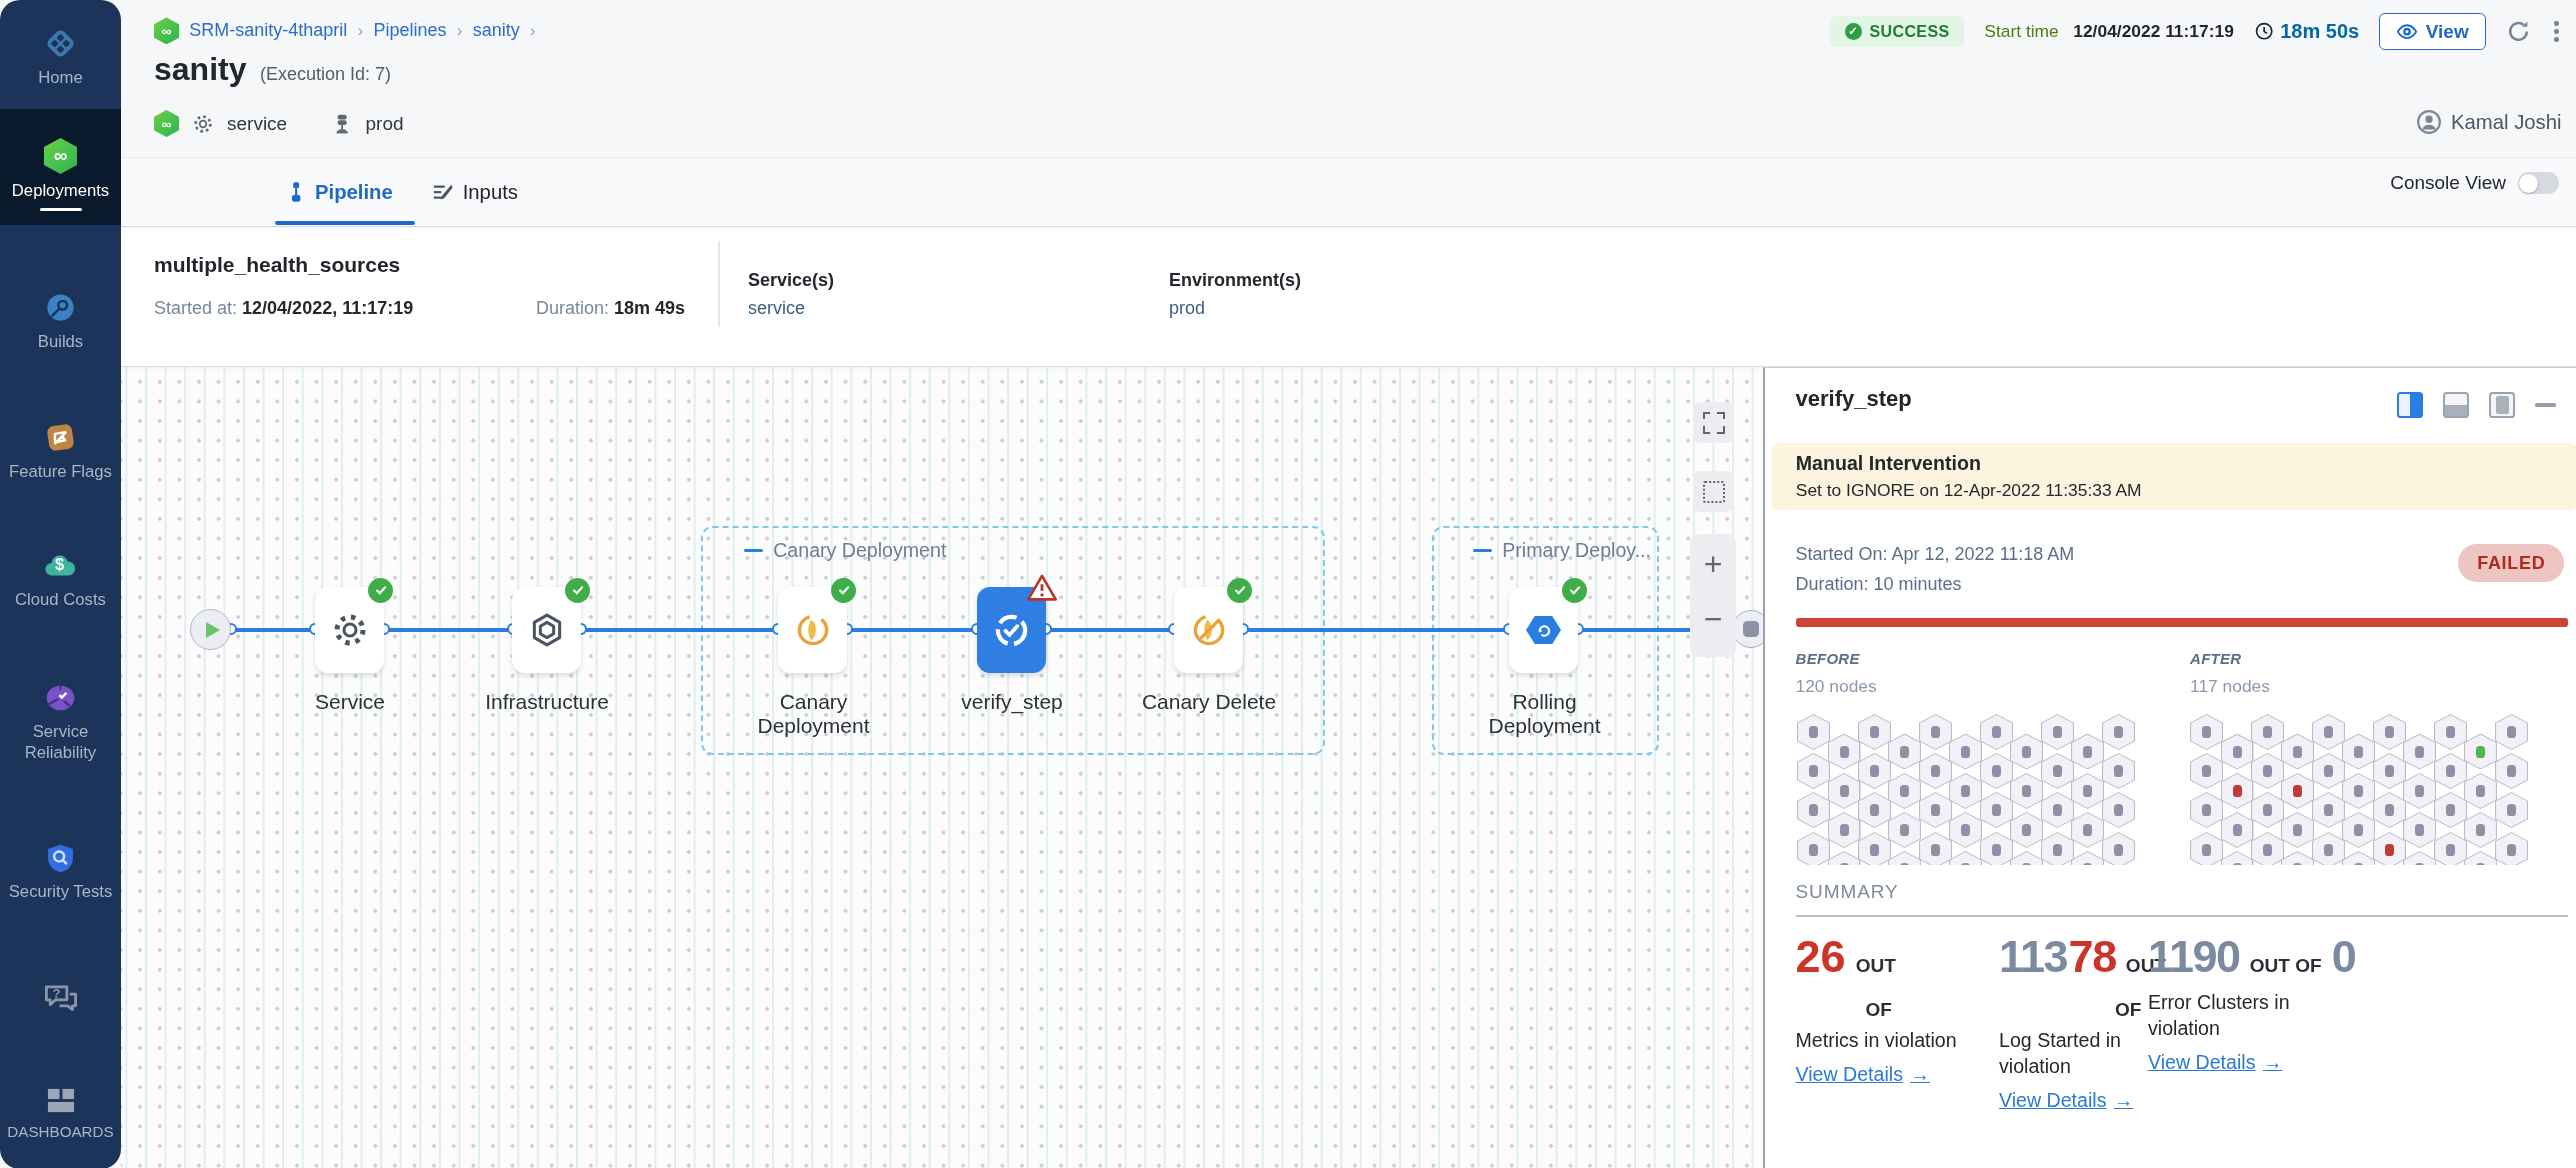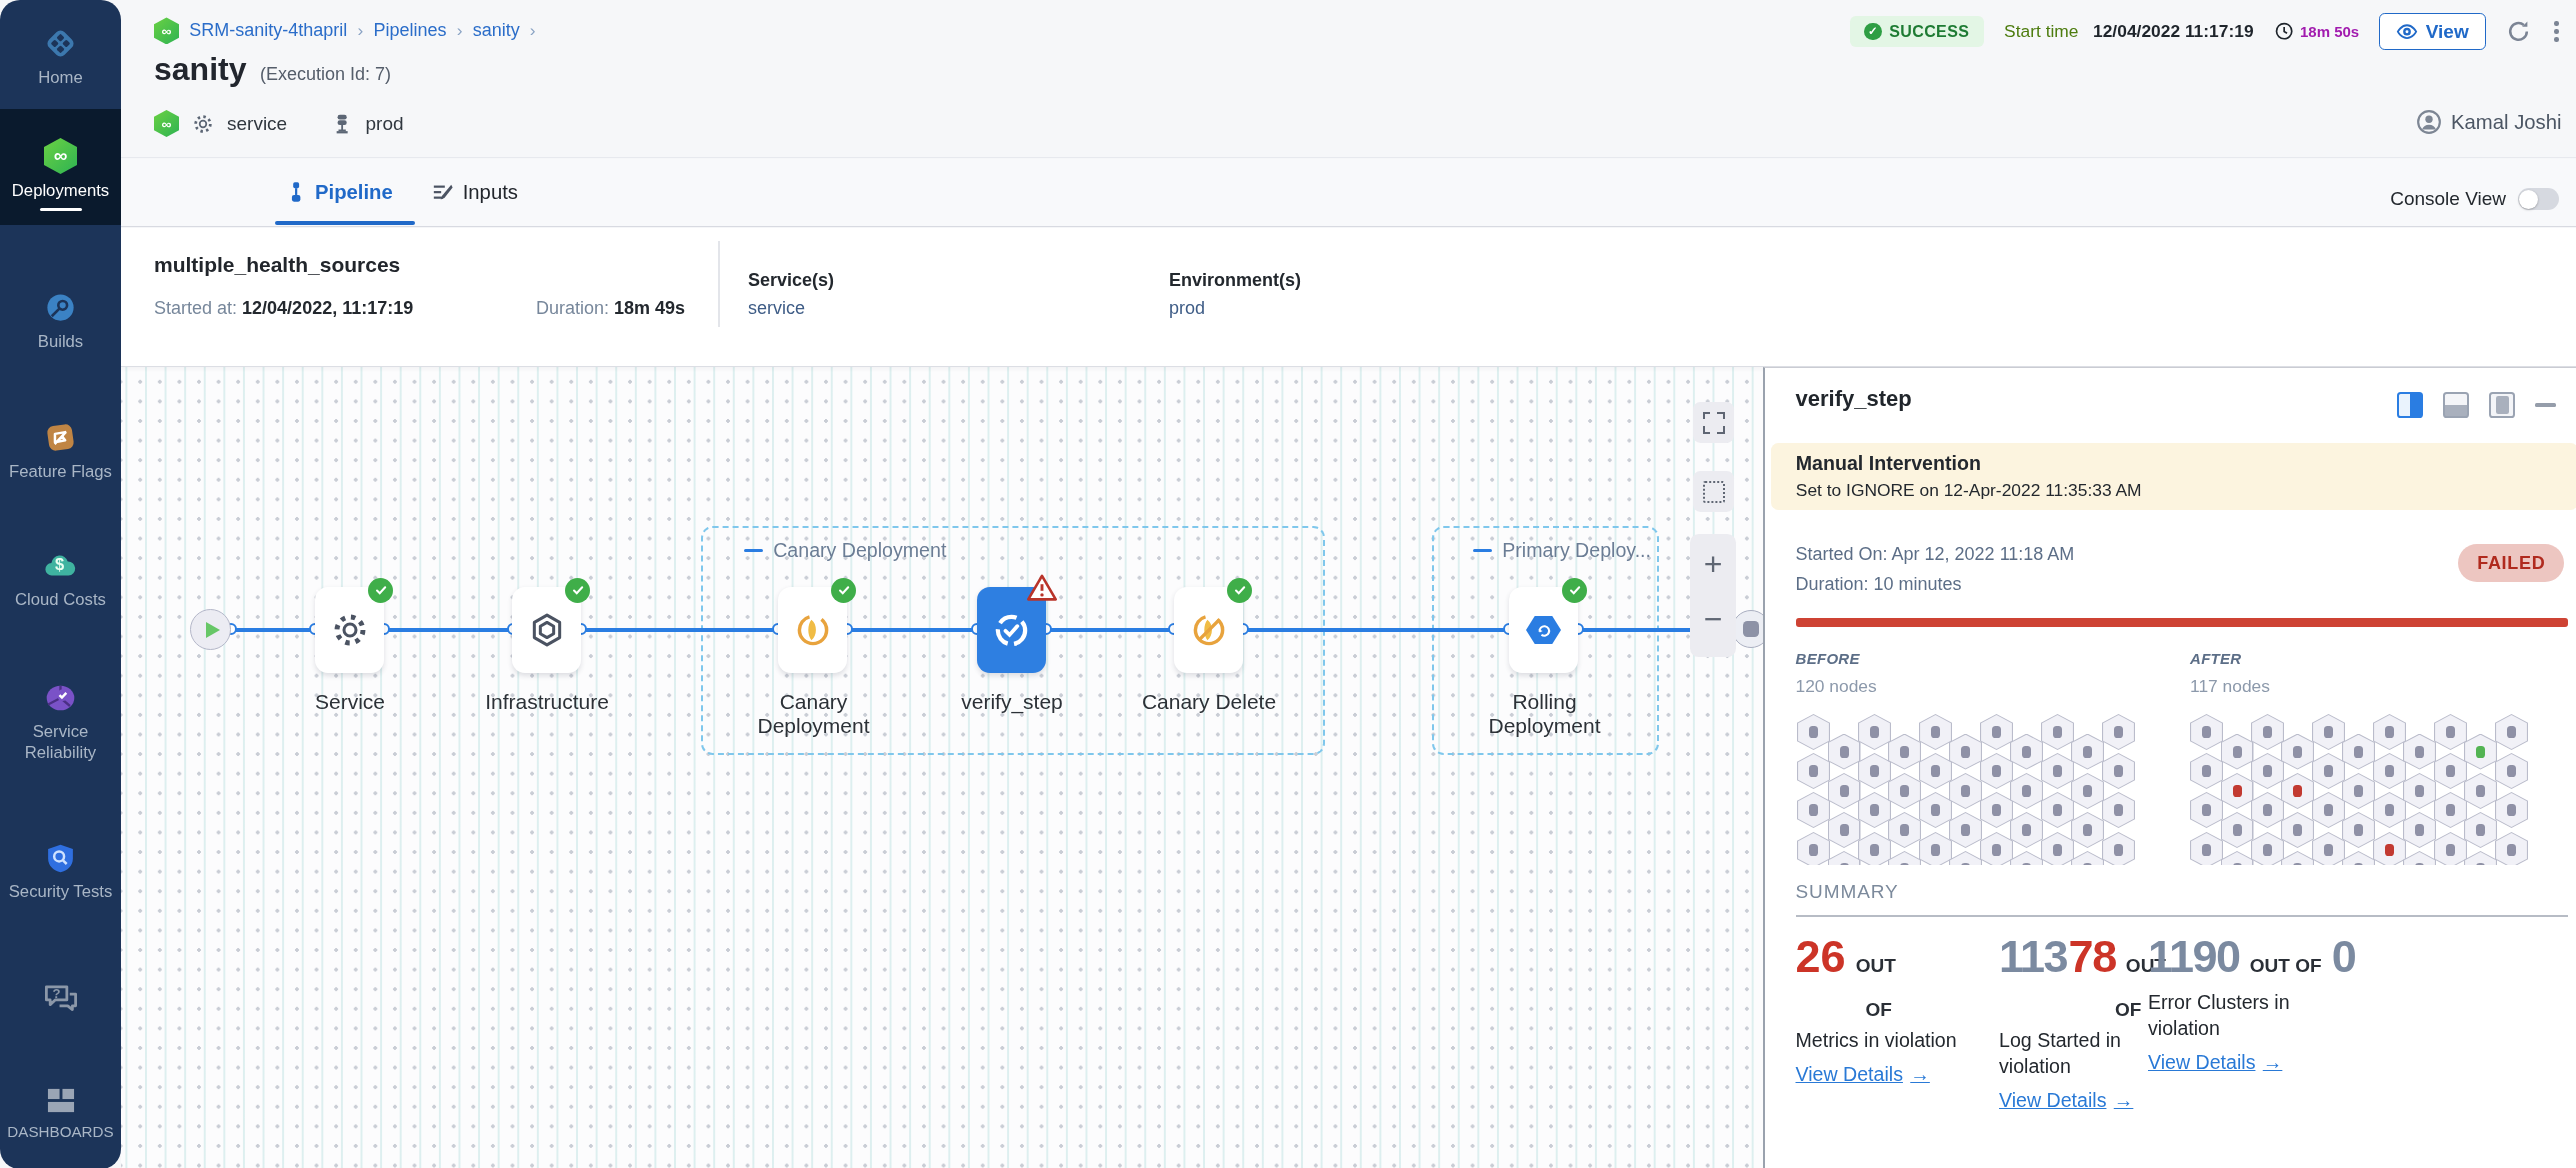--- a/index.html
+++ b/index.html
@@ -21,30 +21,30 @@
   .crumb a { color:#2b6dc9; text-decoration:none; }
   .crumb .sep { color:#8aa3c4; font-size:17.4px; }
   .page-title { position:absolute; left:33px; top:51px; font-size:32px; font-weight:bold; color:#22262e; }
   .exec-id { position:absolute; left:139px; top:64px; font-size:18px; color:#545d6a; }
   .tagrow { position:absolute; left:33px; top:110px; display:flex; align-items:center; gap:13px; font-size:19px; color:#30373f; }
   .hdr-right { position:absolute; top:13px; right:14.5px; display:flex; align-items:center; gap:20.3px; }
   .badge-success { display:flex; align-items:center; gap:7.3px; background:#e3f6e5; color:#1e7b33; font-weight:bold; font-size:16px; letter-spacing:0.4px; padding:6.5px 14.5px; border-radius:5.8px; }
   .dot-check { width:17.4px; height:17.4px; border-radius:50%; background:#2e9e43; color:#fff; font-size:11.6px; display:flex; align-items:center; justify-content:center; }
   .lbl-gray { color:#4d7c0f; font-size:17.4px; }
   .val-dark { color:#1f252c; font-size:17.4px; font-weight:bold; }
-  .dur { display:flex; align-items:center; gap:5.8px; color:#a21caf; font-size:15px; font-weight:bold; }
+  .dur { display:flex; align-items:center; gap:5.8px; color:#0369a1; font-size:20px; font-weight:bold; }
   .btn-view { display:flex; align-items:center; gap:7.3px; border:1.5px solid #2069c8; color:#2069c8; background:#fff; border-radius:5.8px; padding:6.5px 16px; font-size:19px; font-weight:bold; }
   .user-chip { position:absolute; top:109px; right:14.5px; display:flex; align-items:center; gap:8.7px; color:#4c5664; font-size:20.3px; }
 
   
   .tabbar { position:absolute; left:121px; top:159px; right:0; height:68px; background:#f8f9fb; border-bottom:1.5px solid #d8dae1; z-index:20; }
   .tab { position:absolute; top:0; height:66px; display:flex; align-items:center; gap:8.7px; font-size:20.3px; color:#22262c; }
   .tab.active { color:#2069c8; font-weight:bold; }
   .tab-underline { position:absolute; left:154px; top:62px; width:140px; height:4.4px; border-radius:2.2px; background:#2069c8; }
-  .console-row { position:absolute; right:17.4px; top:16px; height:48px; display:flex; align-items:center; gap:11.6px; font-size:19px; color:#23282e;margin-left:48px; }
+  .console-row { position:absolute; right:17.4px; top:0; height:48px; display:flex; align-items:center; gap:11.6px; font-size:19px; color:#23282e;margin-left:48px; }
   .toggle { width:41px; height:22px; background:#d6d9e0; border-radius:11px; position:relative; }
   .toggle .knob { position:absolute; left:1.5px; top:1.5px; width:19px; height:19px; border-radius:50%; background:#fff; box-shadow:0 0.7px 2.2px rgba(0,0,0,.3); }
 
   
   .infobar { position:absolute; left:121px; top:228px; right:0; height:139px; background:#ffffff; border-bottom:1.5px solid #dcdee4; box-shadow:0 2.2px 4.4px rgba(30,40,60,.05); z-index:20; }
   .run-name { position:absolute; left:33px; top:25px; font-size:21px; font-weight:bold; color:#22262c; }
   .kv { font-size:18px; }
   .kv .k { color:#77879b; } .kv .v { color:#23282e; font-weight:bold; }
   .vdiv { position:absolute; left:597px; top:13px; width:1.5px; height:86px; background:#e3e5ea; }
   .svc-label { position:absolute; font-size:18px; font-weight:bold; color:#23282e; }

